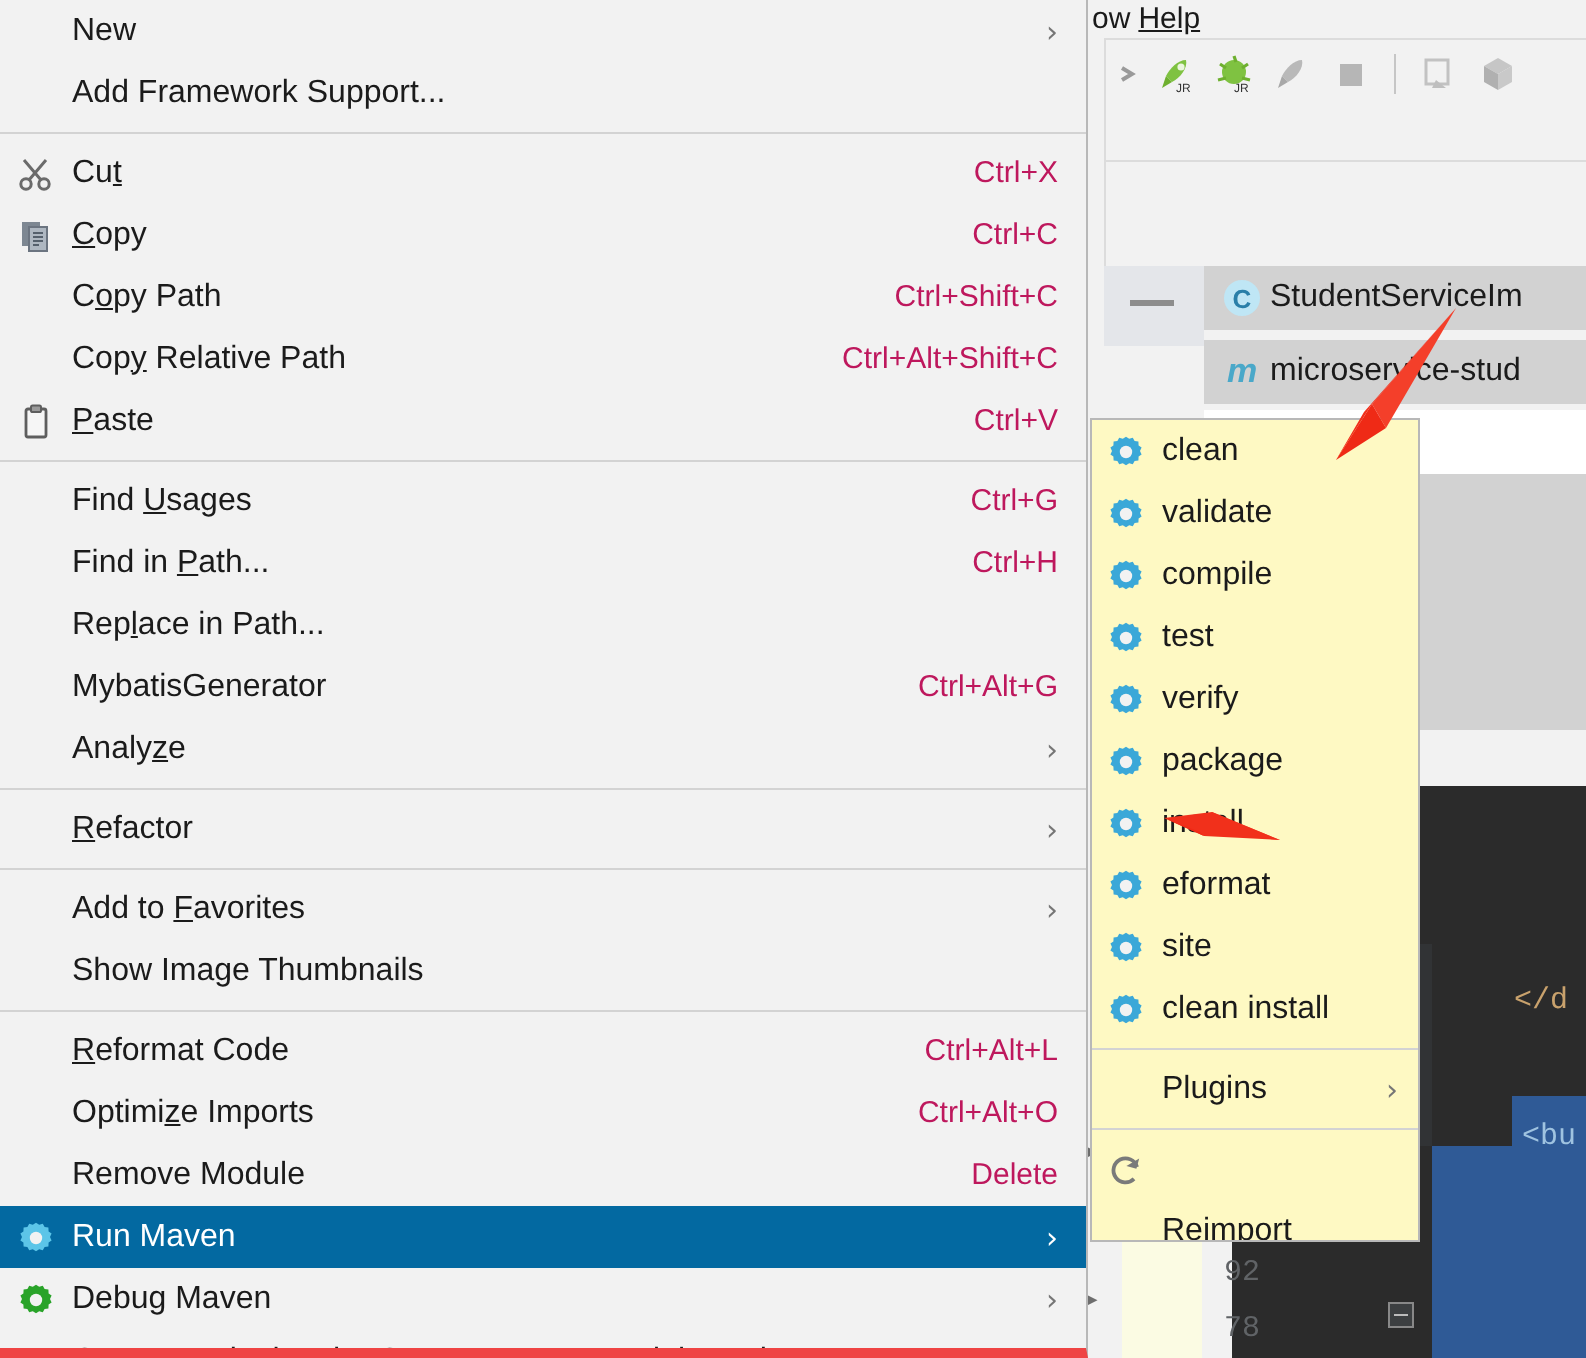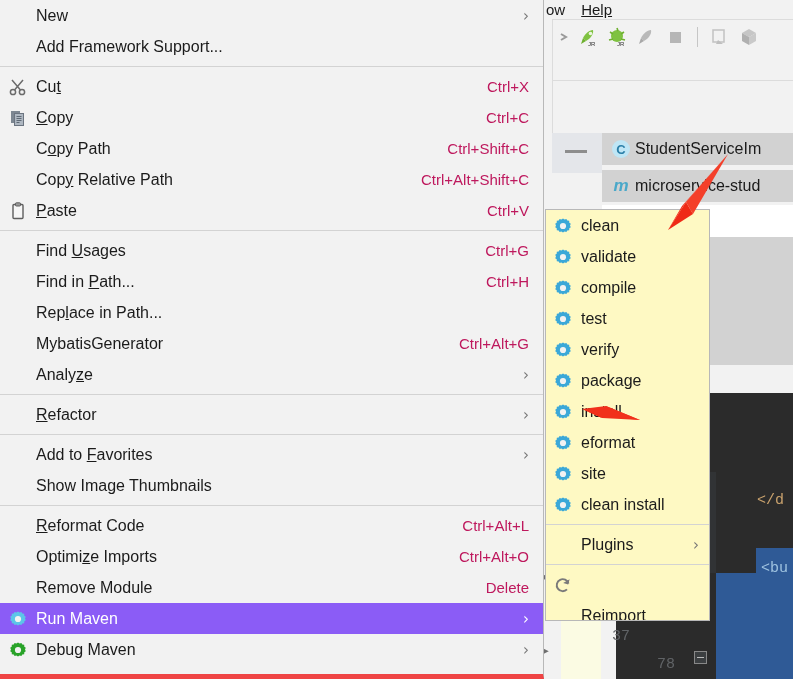--- a/index.html
+++ b/index.html
@@ -16,21 +16,21 @@
     width: 793px; height: 679px;
     background: #ffffff;
   }
 
   
   .ide-bg { position: absolute; inset: 0; background: #f2f2f2; }
 
   .menubar {
     position: absolute; left: 540px; top: 0; width: 253px; height: 18px;
     background: #f2f2f2;
-    display: flex; align-items: center; gap: 16px;
+    display: flex; align-items: center; gap: 4px;
     padding-left: 6px;
     font-size: 15px; color: #1a1a1a;
   }
   .menubar .mi { white-space: nowrap; }
   .menubar .mi u { text-decoration: underline; }
 
   .toolbar {
     position: absolute; left: 552px; top: 19px; width: 241px; height: 34px;
     background: #f2f2f2;
     border-top: 1px solid #dcdcdc;
@@ -113,21 +113,21 @@
   }
   .cream-strip {
     position: absolute; left: 561px; top: 612px; width: 40px; height: 67px;
     background: #fbfbe3;
   }
   .linenum {
     position: absolute; font-family: "Liberation Mono", monospace;
     font-size: 15px; color: #606366;
   }
   .ln-77 { left: 612px; top: 628px; }
-  .ln-78 { left: 612px; top: 656px; margin-left: 45px; }
+  .ln-78 { left: 612px; top: 656px; }
   .fold-box {
     position: absolute; left: 694px; top: 651px; width: 13px; height: 13px;
     border: 1px solid #888; background: #3c3f41;
   }
   .fold-box::after {
     content: ""; position: absolute; left: 2px; top: 5px; width: 7px; height: 1px; background: #bbb;
   }
   .leftrail {
     position: absolute; left: 540px; top: 570px; width: 12px; height: 109px;
     background: #f2f2f2;
@@ -150,21 +150,21 @@
     position: relative; height: 31px;
     display: flex; align-items: center;
     padding-left: 36px; padding-right: 14px;
     white-space: nowrap;
   }
   .mrow .label { flex: 1 1 auto; }
   .mrow .accel { color: #be185d; font-size: 15px; margin-left: 18px; }
   .mrow .submark {
     color: #767676; font-size: 15px; margin-left: 12px; font-family: "DejaVu Sans", sans-serif;
   }
-  .mrow.sel { background: #8b5cf6; color: #ffffff; }
+  .mrow.sel { background: #0369a1; color: #ffffff; }
   .mrow.sel .submark { color: #ffffff; }
   .msep { height: 1px; background: #d3d3d3; margin: 4px 0; }
   .micon {
     position: absolute; left: 8px; top: 50%; transform: translateY(-50%);
     width: 20px; height: 20px;
   }
   .mnemonic { text-decoration: underline; }
 
   
   .submenu {
@@ -286,21 +286,21 @@
   <div class="editor-dark">
     <div class="editor-gutterline"></div>
   </div>
   <div class="gutter-dark"></div>
   <div class="code-tag1">&lt;/d</div>
   <div class="blue-sel-a"></div>
   <div class="blue-sel-b"></div>
   <div class="blue-sel-c"></div>
   <div class="code-tag2">&lt;bu</div>
   <div class="cream-strip"></div>
-  <div class="linenum ln-77">37</div>
+  <div class="linenum ln-77">92</div>
   <div class="linenum ln-78">78</div>
   <div class="fold-box"></div>
   <div class="leftrail"></div>
   <div class="rail-arrow" style="top:570px;">▸</div>
   <div class="rail-arrow" style="top:644px;">▸</div>
 
   <div class="ctxmenu">
 
     <div class="mrow">
       <span class="label">New</span>

